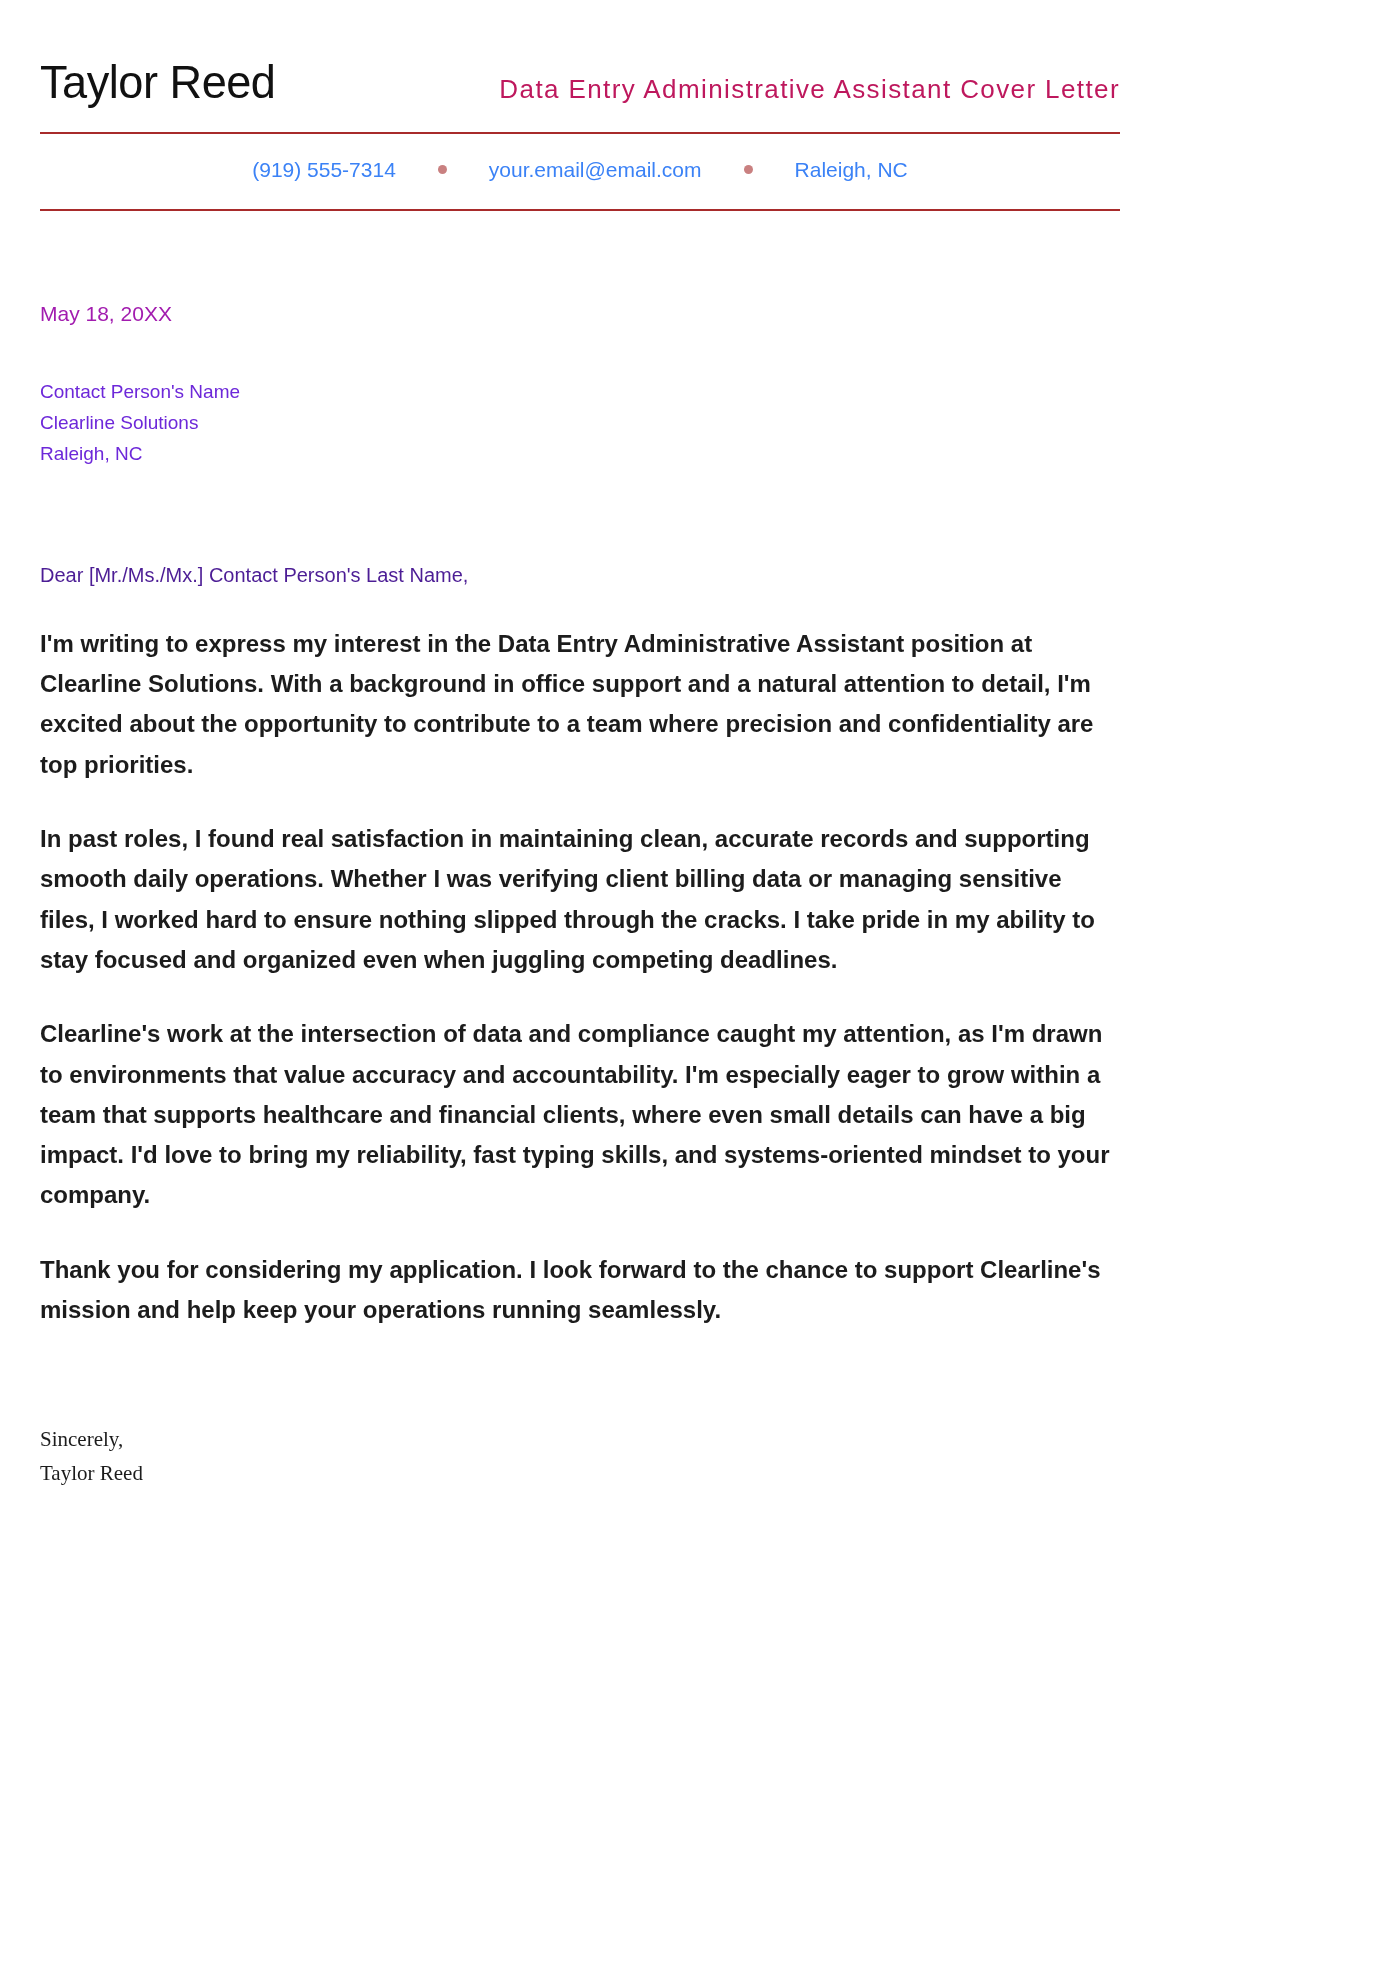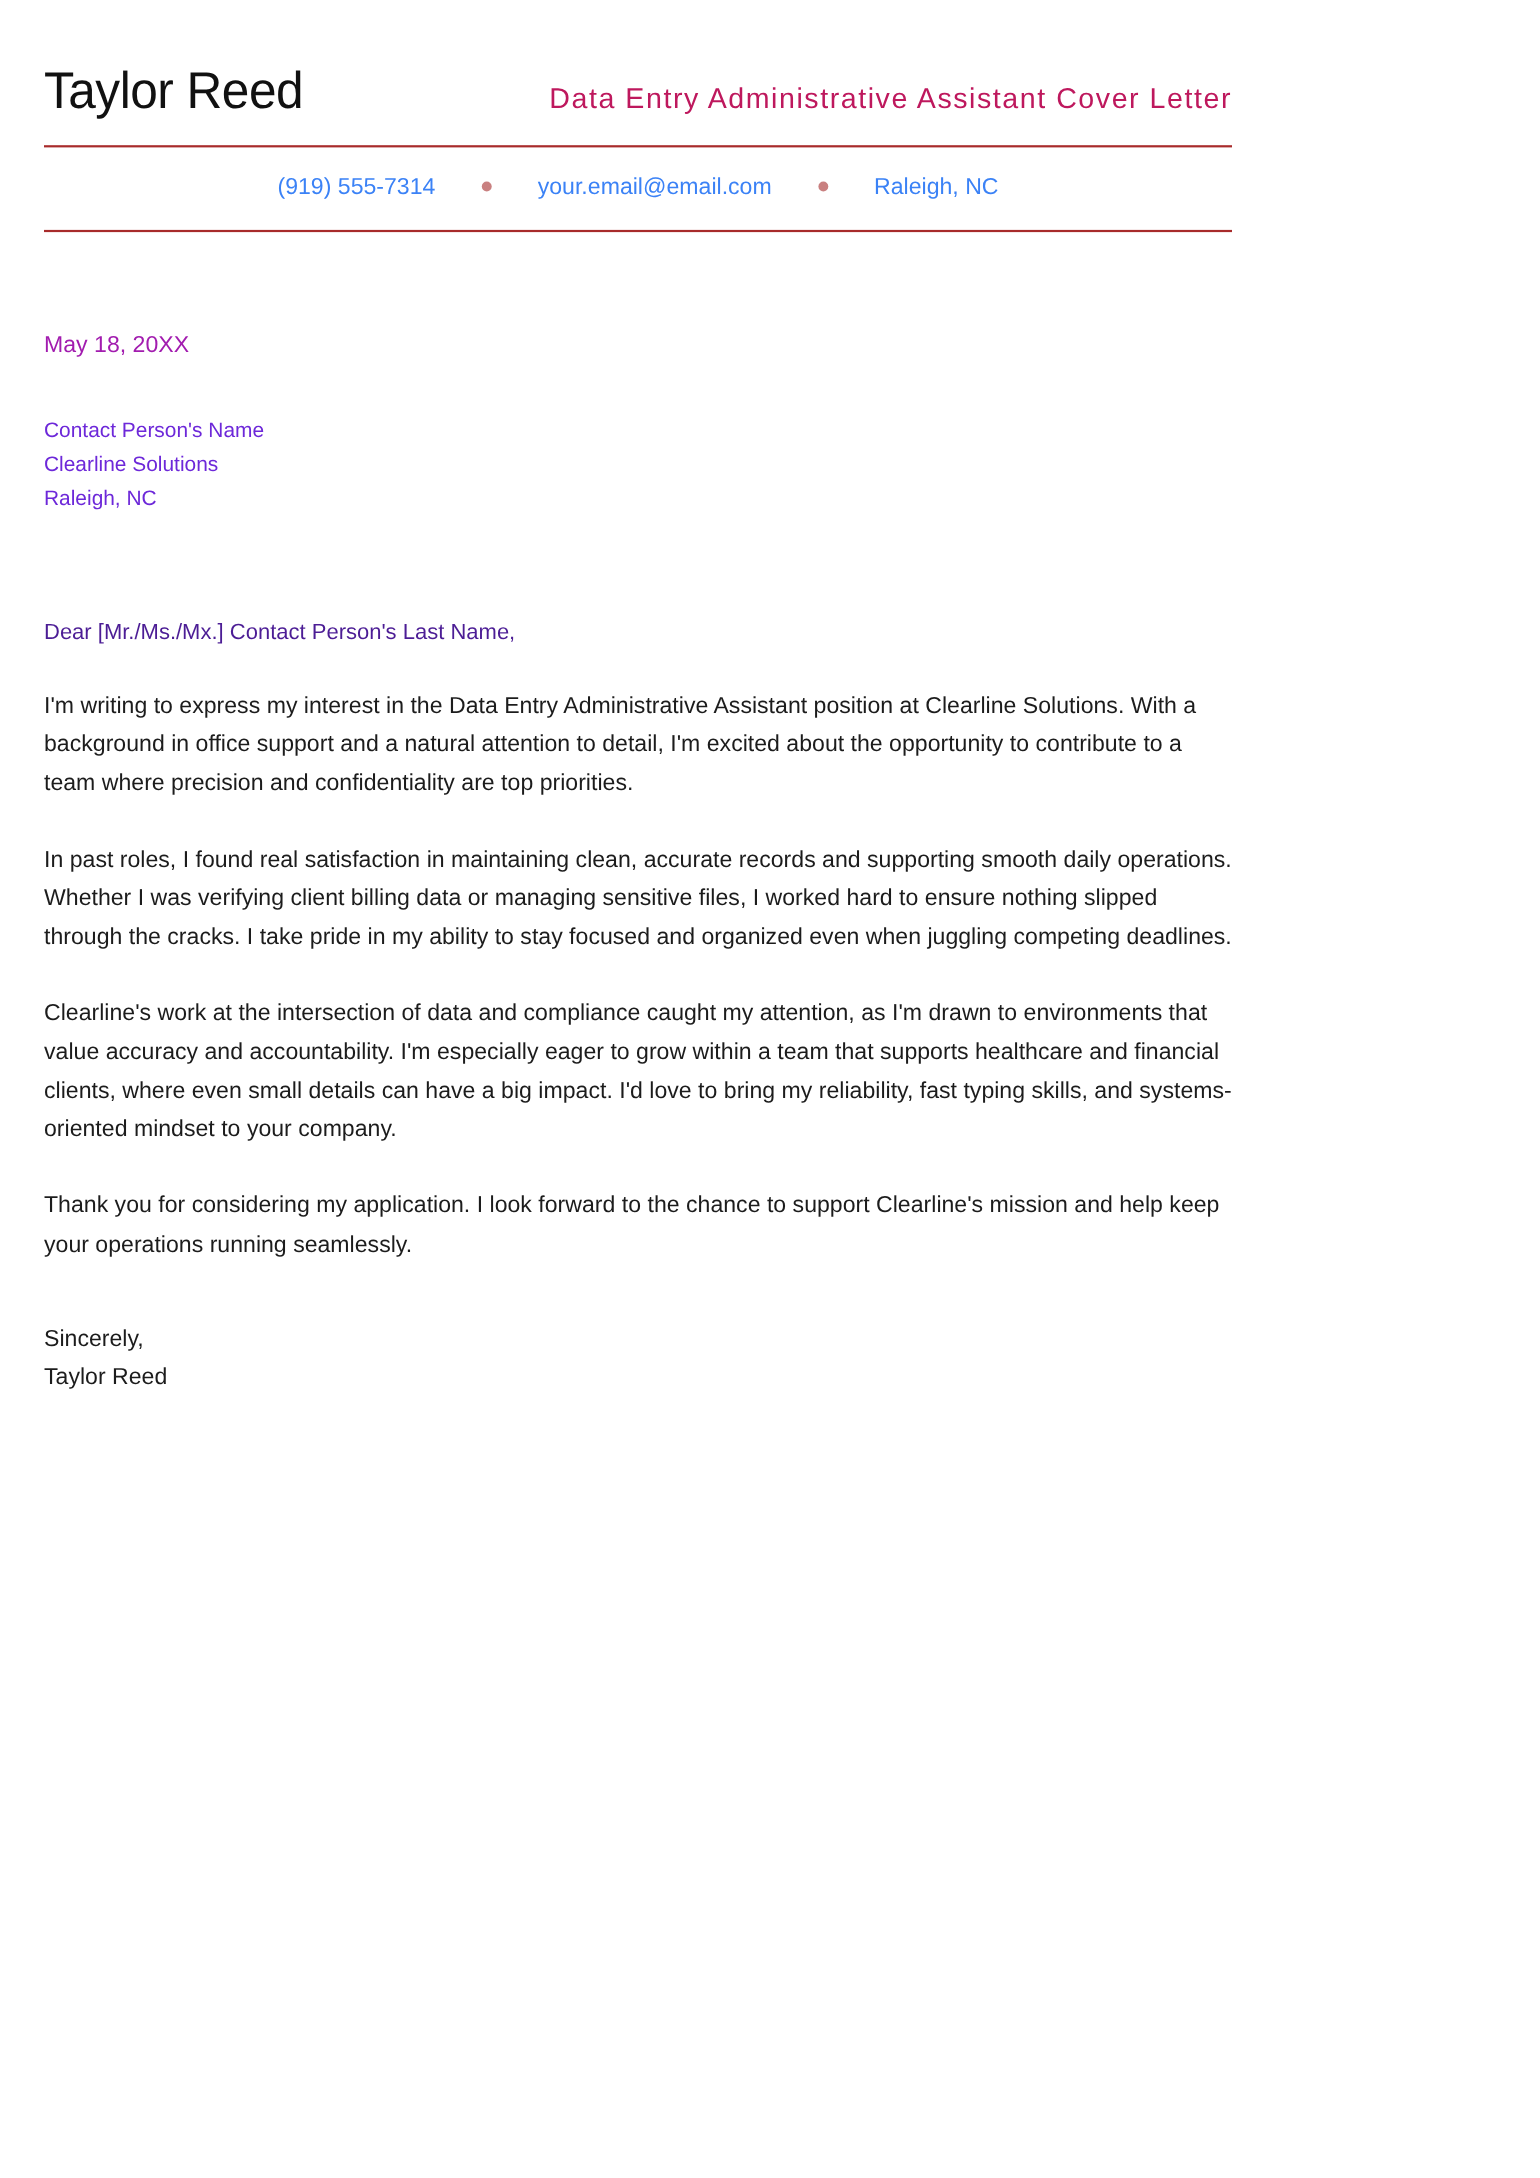--- a/index.html
+++ b/index.html
@@ -114,28 +114,30 @@
     color: #6d28d9;
     line-height: 1.62;
   }
   .salutation {
     font-size: 20px;
     color: #4c1d95;
     margin-top: 90px;
     line-height: 1.5;
   }
   .para {
-    font-size: 21px;
+    font-size: 24px;
     color: #1c1c1c;
     line-height: 1.68;
     margin-top: 34px;
     text-align: left;
+    font-weight: bold;
   }
   .closing {
-    margin-top: 52px;
+    margin-top: 92px;
+    font-family: Liberation Serif, serif;
   }
   .closing div {
     font-size: 21px;
     color: #1c1c1c;
     line-height: 1.62;
   }
 </style>
 </head>
 <body>
 

